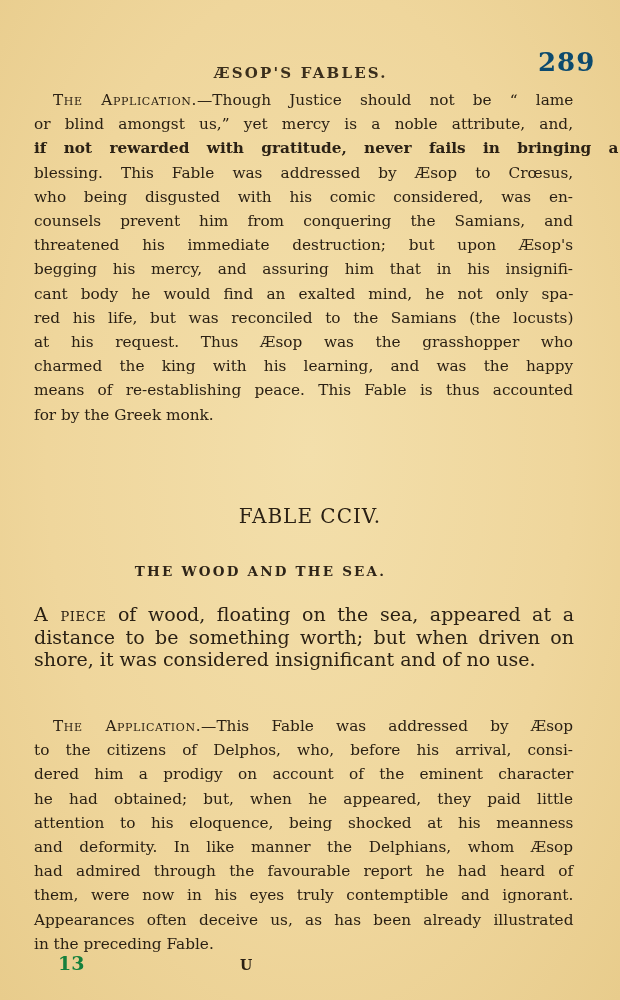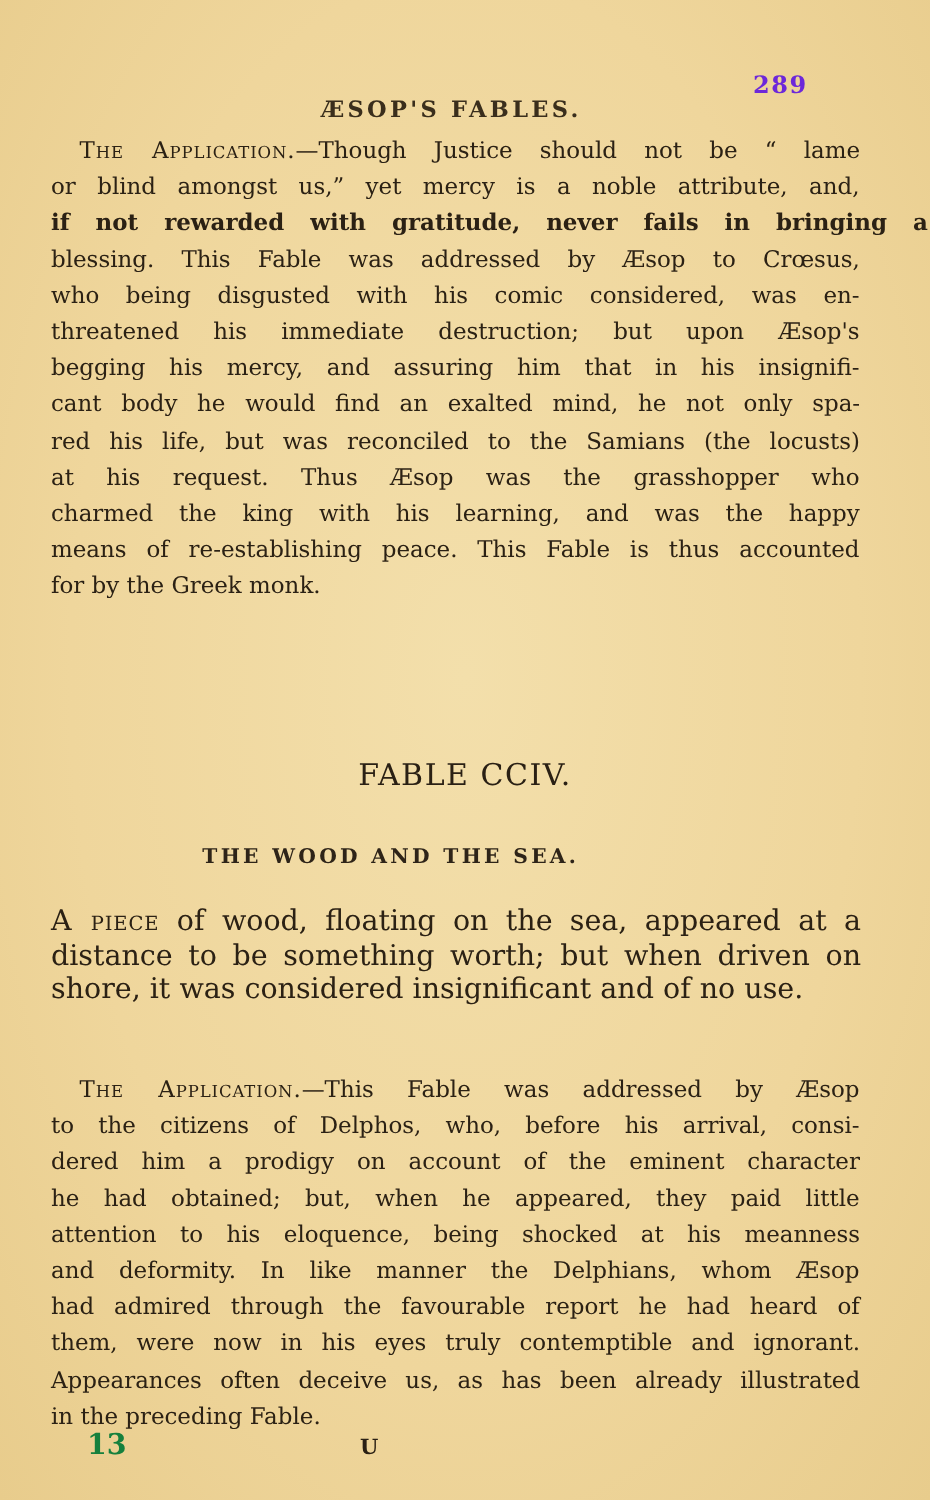--- a/index.html
+++ b/index.html
@@ -11,22 +11,22 @@
       color: #2b2114;
       position: relative;
     }
     .page { position: absolute; left: 0; top: 0; width: 620px; height: 1000px; }
     .running-head {
       position: absolute; top: 64px; left: 214px;
       font-size: 15px; letter-spacing: 2.2px; font-weight: bold;
       color: #3a2e1c;
     }
     .page-number {
-      position: absolute; top: 47px; left: 502px;
-      font-size: 16px; font-weight: bold; color: #6d28d9; letter-spacing: 1px;
+      position: absolute; top: 47px; left: 538px;
+      font-size: 26px; font-weight: bold; color: #0c4a6e; letter-spacing: 1px;
     }
     .para {
       position: absolute; left: 34px; width: 539px;
       font-size: 15.3px; line-height: 24.2px;
       text-align: justify;
     }
     .para .line { display: block; white-space: nowrap; text-align-last: justify; text-align: justify; }
     .para .line.last { text-align-last: left; }
     .indent { padding-left: 19px; }
     .sc { font-variant: small-caps; letter-spacing: 0.6px; }
@@ -59,20 +59,21 @@
 
   <div class="running-head">ÆSOP'S FABLES.</div>
   <div class="page-number">289</div>
 
   <div class="para" id="app1">
     <span class="line indent" style="display: block; word-spacing: 13.2857px;"><span class="sc">The Application.</span><span>—Though Justice should not be “ lame</span></span>
     <span class="line" style="display: block; word-spacing: 9.4px;">or blind amongst us,” yet mercy is a noble attribute, and,</span>
     <span class="line" style="display: block; word-spacing: 12px; font-weight: bold;">if not rewarded with gratitude, never fails in bringing a</span>
     <span class="line" style="display: block; word-spacing: 13.25px;">blessing. This Fable was addressed by Æsop to Crœsus,</span>
     <span class="line" style="display: block; word-spacing: 12.125px;">who being disgusted with his comic considered, was en-</span>
+    <span class="line" style="display: block; word-spacing: 14.1429px;">counsels prevent him from conquering the Samians, and</span>
     <span class="line" style="display: block; word-spacing: 17.8333px;">threatened his immediate destruction; but upon Æsop's</span>
     <span class="line" style="display: block; word-spacing: 10.8889px;">begging his mercy, and assuring him that in his insignifi-</span>
     <span class="line" style="display: block; word-spacing: 8.27273px;">cant body he would find an exalted mind, he not only spa-</span>
     <span class="line" style="display: block; word-spacing: 7.8px;">red his life, but was reconciled to the Samians (the locusts)</span>
     <span class="line" style="display: block; word-spacing: 16.75px;">at his request. Thus Æsop was the grasshopper who</span>
     <span class="line" style="display: block; word-spacing: 12.3333px;">charmed the king with his learning, and was the happy</span>
     <span class="line" style="display: block; word-spacing: 8.375px;">means of re-establishing peace. This Fable is thus accounted</span>
     <span class="line last">for by the Greek monk.</span>
   </div>
 

